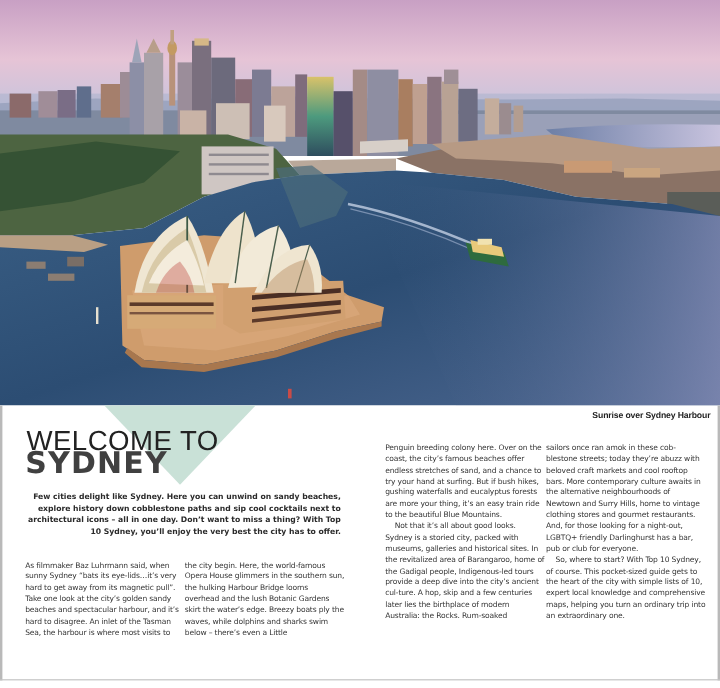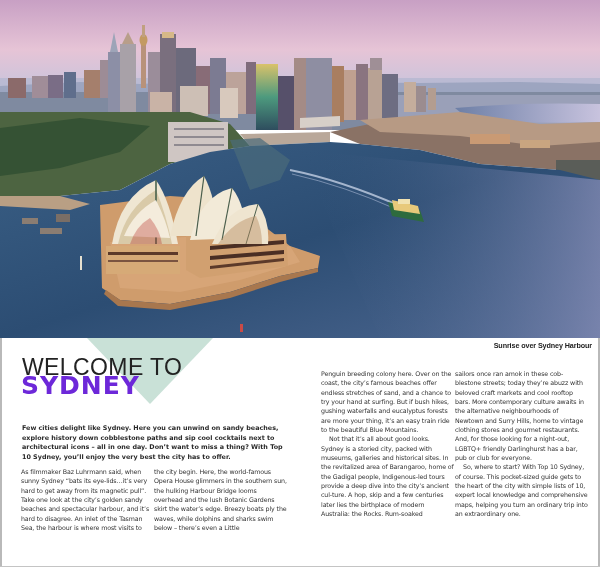--- a/index.html
+++ b/index.html
@@ -7,22 +7,22 @@
   .page { position: absolute; left: 0; top: 0; width: 600px; height: 519px; background: #fff; }
   .edge-left { position: absolute; left: 0; top: 338px; width: 2px; height: 229px; background: #b9b9b9; }
   .edge-right { position: absolute; right: 0; top: 338px; width: 2px; height: 229px; background: #b9b9b9; }
   .edge-bottom { position: absolute; left: 0; top: 566px; width: 600px; height: 1px; background: #c4c4c4; }
   .photo { position: absolute; left: 0; top: 0; width: 600px; height: 338px; overflow: hidden; }
   .photo svg { display: block; }
   .triangle { position: absolute; left: 87px; top: 338px; width: 0; height: 0;
     border-left: 63px solid transparent; border-right: 63px solid transparent; border-top: 66px solid #c9e1d7; }
   .caption { position: absolute; right: 8px; top: 341px; font-family: "Liberation Sans", sans-serif; font-weight: bold; font-size: 7.2px; color: #222; letter-spacing: -0.1px; }
   .kicker { position: absolute; left: 22px; top: 354px; font-family: "Liberation Sans", sans-serif; font-size: 23px; color: #222; letter-spacing: 0.4px; font-weight: normal; }
-  .title { position: absolute; left: 21px; top: 371px; font-family: "DejaVu Sans", sans-serif; font-size: 25px; font-weight: bold; color: #6d28d9; letter-spacing: 1px; }
-  .intro { position: absolute; left: 22px; top: 424px; width: 262px; font-family: "DejaVu Sans", sans-serif; font-weight: bold; font-size: 6.4px; line-height: 9.6px; color: #2a2a2a; }
+  .title { position: absolute; left: 21px; top: 371px; font-family: "DejaVu Sans", sans-serif; font-size: 25px; font-weight: bold; color: #404040; letter-spacing: 1px; }
+  .intro { position: absolute; left: 22px; top: 410px; width: 262px; font-family: "DejaVu Sans", sans-serif; font-weight: bold; font-size: 6.4px; line-height: 9.6px; color: #2a2a2a; text-align: right; }
   .col { position: absolute; top: 467px; width: 133px; font-family: "DejaVu Sans", sans-serif; font-size: 6.3px; line-height: 9.35px; color: #333; letter-spacing: -0.12px; }
   .col p { margin: 0; }
   .col p + p { text-indent: 8px; }
   .col1 { left: 21px; }
   .col2 { left: 154px; }
   .col3 { left: 321px; top: 369px; }
   .col4 { left: 455px; top: 369px; }
 </style>
 </head>
 <body>

